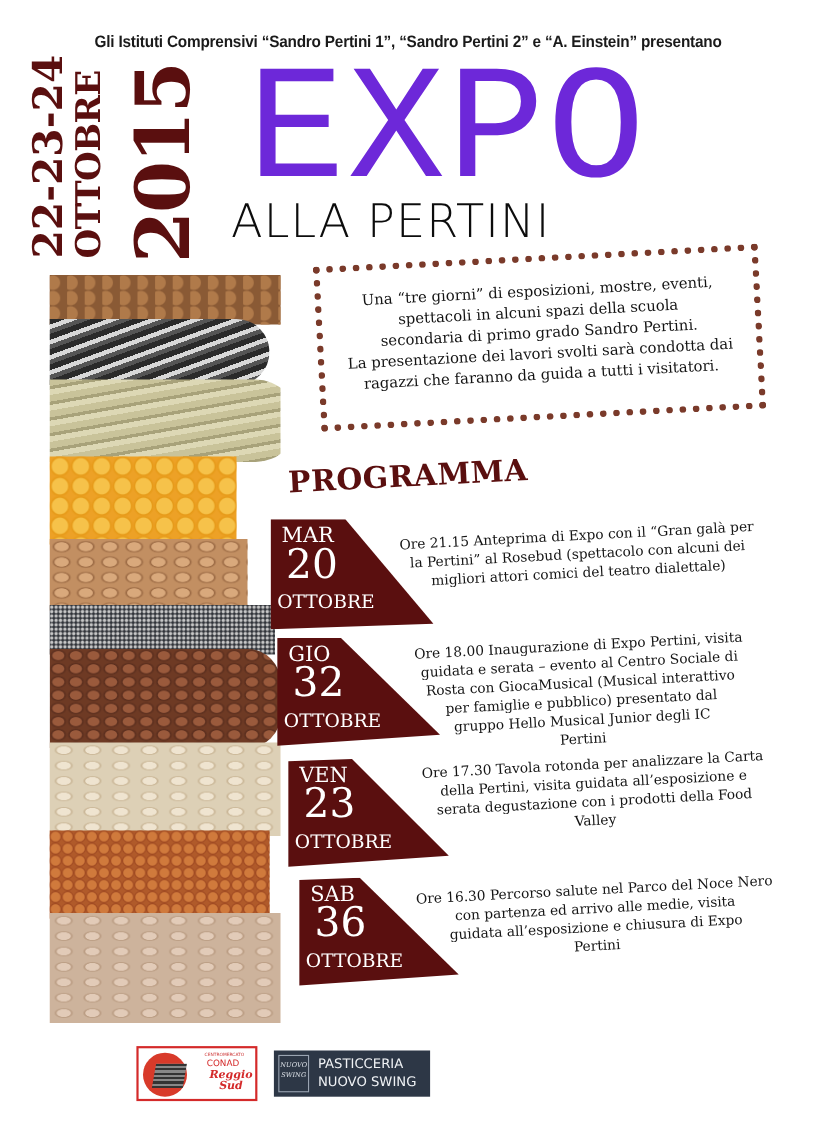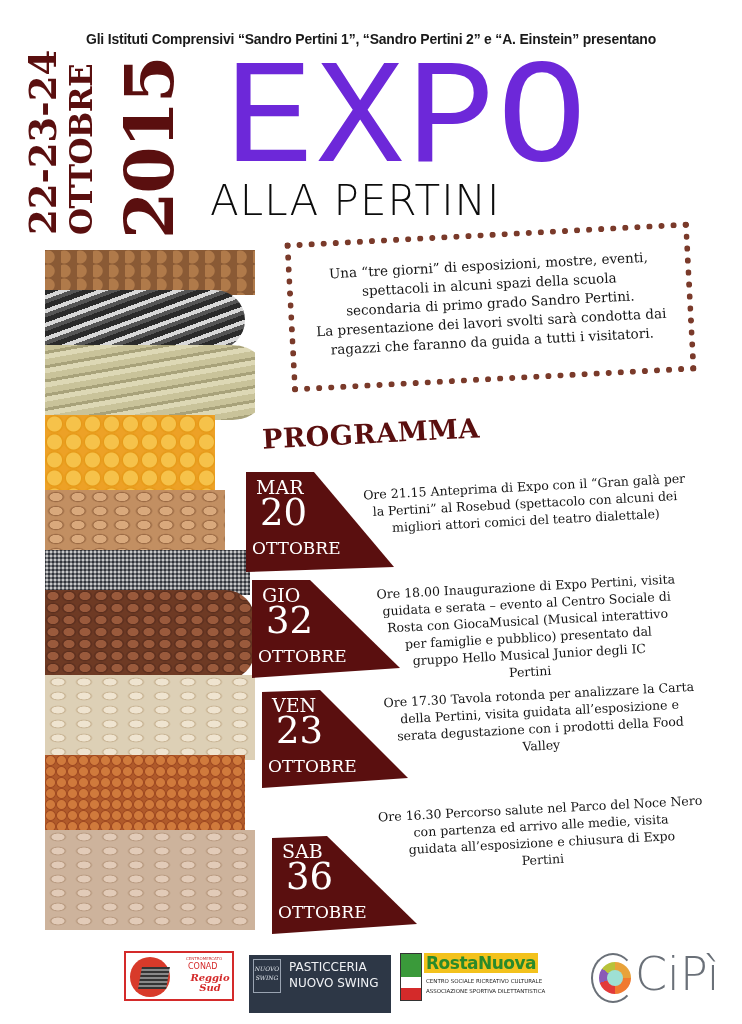--- a/index.html
+++ b/index.html
@@ -113,21 +113,21 @@
   <div class="rb-num">23</div>
   <div class="rb-month">OTTOBRE</div>
 </div>
 <div class="evtext" style="left:360px; top:686px; width:360px;">
   <div>Ore 17.30  Tavola rotonda per analizzare la Carta</div>
   <div>della Pertini, visita guidata all’esposizione e</div>
   <div>serata degustazione con i prodotti della Food</div>
   <div>Valley</div>
 </div>
 
-<div class="ribbon" style="left:272px; top:836px;padding-left:48px;">
+<div class="ribbon" style="left:272px; top:798px;padding-left:48px;">
   <svg width="150" height="100">
       <polygon points="0,2 55,0 145,88 0,98" fill="#5a0f0f"></polygon>
     </svg>
   <div class="rb-day">SAB</div>
   <div class="rb-num">36</div>
   <div class="rb-month">OTTOBRE</div>
 </div>
 <div class="evtext" style="left:364px; top:800px; width:355px;">
   <div>Ore 16.30  Percorso salute nel Parco del Noce Nero</div>
   <div>con partenza ed arrivo alle medie, visita</div>
@@ -139,32 +139,20 @@
 
 
   <div class="logo" style="left:124px; top:6px; width:110px; height:50px; border:2px solid #d42a2a; box-sizing:border-box; background:#fff;">
     <div style="position:absolute; left:4px; top:4px; width:40px; height:40px; border-radius:50%; background:#d83a2a;"></div>
     <div style="position:absolute; left:14px; top:14px; width:28px; height:22px; background:repeating-linear-gradient(0deg,#333 0 2px,#888 2px 4px); transform:skewX(-10deg);"></div>
     <div style="position:absolute; left:60px; top:3px; font-family:'DejaVu Sans',sans-serif; font-size:4px; color:#c33;">CENTROMERCATO</div>
     <div style="position:absolute; left:62px; top:9px; font-family:'DejaVu Sans',sans-serif; font-weight:normal; font-size:8px; color:#d42a2a;">CONAD</div>
     <div style="position:absolute; left:62px; top:20px; width:44px; font-family:'DejaVu Serif',serif; font-style:italic; font-weight:bold; font-size:10px; line-height:10px; color:#d42a2a; text-align:center;">Reggio Sud</div>
   </div>
 
-  <div class="logo" style="left:249px; top:10px; width:142px; height:58px; background:#2d3746;">
+  <div class="logo" style="left:249px; top:10px; width:142px; height:42px; background:#2d3746;">
     <div style="position:absolute; left:4px; top:4px; width:28px; height:34px; border:1px solid #9aa4b2; box-sizing:border-box; color:#dfe4ea; font-family:'DejaVu Serif',serif; font-style:italic; font-size:6px; text-align:center; line-height:9px; padding-top:4px;">NUOVO SWING</div>
     <div style="position:absolute; left:40px; top:5px; color:#f0f2f5; font-family:'DejaVu Sans',sans-serif; font-size:12px; line-height:14px;">PASTICCERIA</div>
     <div style="position:absolute; left:40px; top:21px; color:#f0f2f5; font-family:'DejaVu Sans',sans-serif; font-size:12px; line-height:14px;">NUOVO SWING</div>
   </div>
 
-  <div class="logo" style="left:400px; top:8px; width:170px; height:50px;">
-    <div style="position:absolute; left:0; top:0; width:22px; height:48px; background:linear-gradient(#3a9a3a 0 50%, #fff 50% 75%, #d42a2a 75%); border:1px solid #333; box-sizing:border-box;"></div>
-    <div style="position:absolute; left:24px; top:0; height:20px; background:#f3c21c; font-family:'DejaVu Sans',sans-serif; font-weight:bold; font-size:17px; color:#2a8a2a; line-height:20px; padding:0 2px; letter-spacing:-0.5px;">RostaNuova</div>
-    <div style="position:absolute; left:26px; top:25px; font-family:'DejaVu Sans',sans-serif; font-size:5.5px; color:#222; white-space:nowrap;">CENTRO SOCIALE RICREATIVO CULTURALE</div>
-    <div style="position:absolute; left:26px; top:35px; font-family:'DejaVu Sans',sans-serif; font-size:5.5px; color:#222; white-space:nowrap;">ASSOCIAZIONE SPORTIVA DILETTANTISTICA</div>
-  </div>
 
-  <div class="logo" style="left:585px; top:2px; width:110px; height:62px;">
-    <div style="position:absolute; left:6px; top:6px; width:44px; height:50px; border:2px solid #6a7078; border-right-color:transparent; border-radius:50%; box-sizing:border-box;"></div>
-    <div style="position:absolute; left:14px; top:15px; width:32px; height:32px; border-radius:50%; background:conic-gradient(#e8a23a 0 25%, #f07a30 25% 50%, #e23a3a 50% 70%, #8a5ab6 70% 85%, #b8c23a 85% 100%);"></div>
-    <div style="position:absolute; left:22px; top:23px; width:16px; height:16px; border-radius:50%; background:#9ee0d4;"></div>
-    <div style="position:absolute; left:50px; top:4px; font-family:'DejaVu Sans',sans-serif; font-weight:200; font-size:46px; line-height:1; color:#6a7078;">CiPì</div>
-  </div>
 </div>
 
 </body></html>

